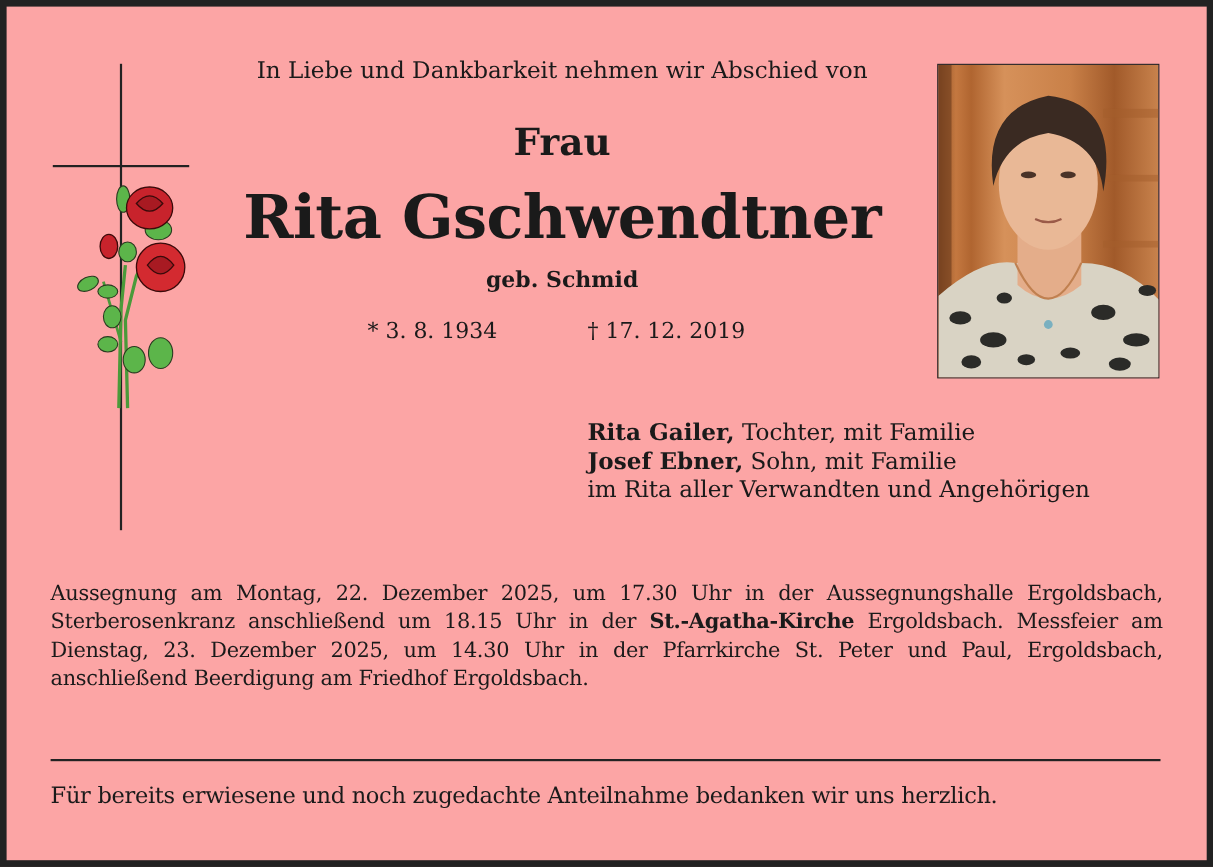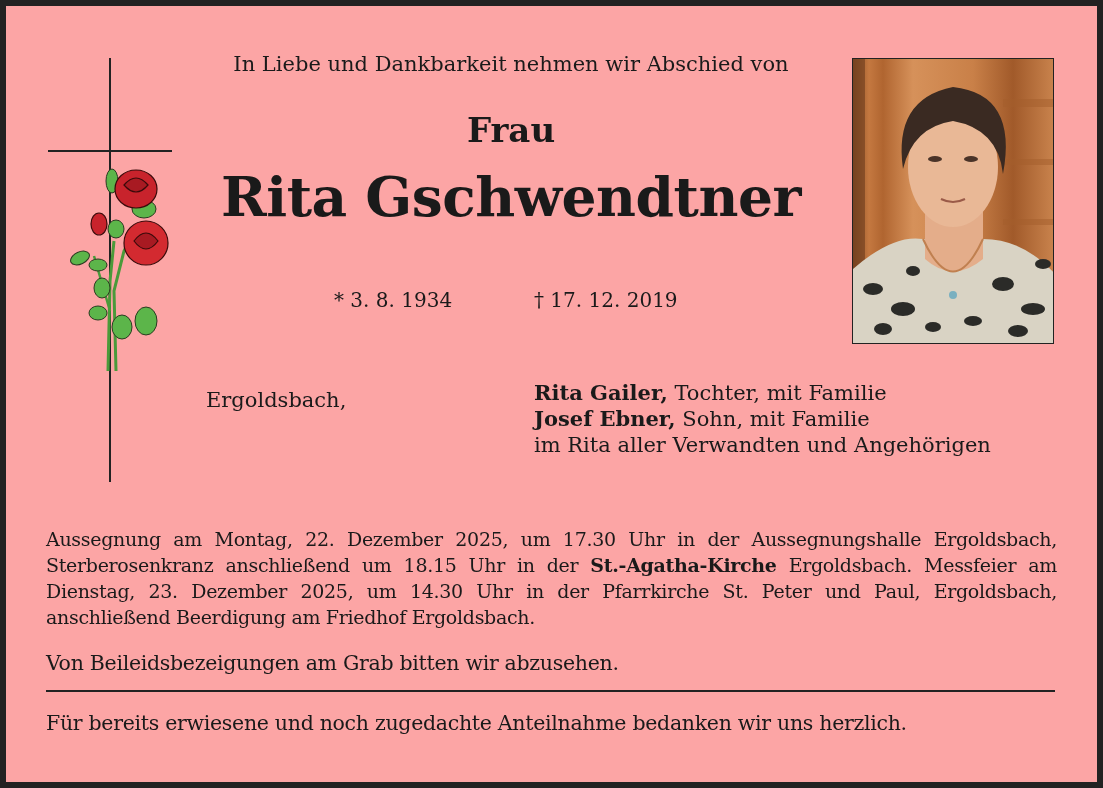--- a/index.html
+++ b/index.html
@@ -62,25 +62,25 @@
       <path d="M60 24 Q72 10 84 24 Q72 38 60 24 Z" fill="#a81a22"></path>
       <ellipse cx="82" cy="82" rx="22" ry="22" fill="#d32a30"></ellipse>
       <path d="M70 80 Q82 64 94 80 Q82 96 70 80 Z" fill="#a81a22"></path>
       <ellipse cx="35" cy="63" rx="8" ry="11" fill="#c8232c"></ellipse>
     </g>
   </svg>
 
   <div class="abs intro">In Liebe und Dankbarkeit nehmen wir Abschied von</div>
   <div class="abs frau">Frau</div>
   <div class="abs name">Rita Gschwendtner</div>
+  <div class="abs maiden">geb. Schmid</div>
   <div class="abs born">* 3. 8. 1934</div>
   <div class="abs died">† 17. 12. 2019</div>
 
   <div class="abs place">
-    <div>Ergoldsbach,</div>
   </div>
 
   <div class="abs photo">
     <svg width="202" height="286" viewBox="0 0 202 286">
       <rect x="0" y="0" width="12" height="286" fill="#6b3a1c" opacity="0.6"></rect>
       <rect x="150" y="40" width="52" height="8" fill="#a35d2c" opacity="0.5"></rect>
       <rect x="150" y="100" width="52" height="6" fill="#a35d2c" opacity="0.5"></rect>
       <rect x="150" y="160" width="52" height="6" fill="#a35d2c" opacity="0.5"></rect>
       <path d="M0 286 L0 210 Q40 175 70 180 L130 180 Q170 180 202 215 L202 286 Z" fill="#d9d3c4"></path>
       <g fill="#2b2b28">
@@ -107,16 +107,15 @@
   </div>
 
   <div class="abs mourners">
     <div><b>Rita Gailer,</b><span> Tochter, mit Familie</span></div>
     <div><b>Josef Ebner,</b><span> Sohn, mit Familie</span></div>
     <div>im Rita aller Verwandten und Angehörigen</div>
   </div>
 
   <div class="abs body-text"><span>Aussegnung am Montag, 22. Dezember 2025, um 17.30 Uhr in der Aussegnungshalle Ergoldsbach, Sterberosenkranz anschließend um 18.15 Uhr in der </span><b>St.-Agatha-Kirche</b><span> Ergoldsbach. Messfeier am Dienstag, 23. Dezember 2025, um 14.30 Uhr in der Pfarrkirche St. Peter und Paul, Ergoldsbach, anschließend Beerdigung am Friedhof Ergoldsbach.</span></div>
 
-  <div class="abs note">Von Beileidsbezeigungen am Grab bitten wir abzusehen.</div>
   <div class="abs divider"></div>
   <div class="abs thanks">Für bereits erwiesene und noch zugedachte Anteilnahme bedanken wir uns herzlich.</div>
 </div>
 
 </body></html>

